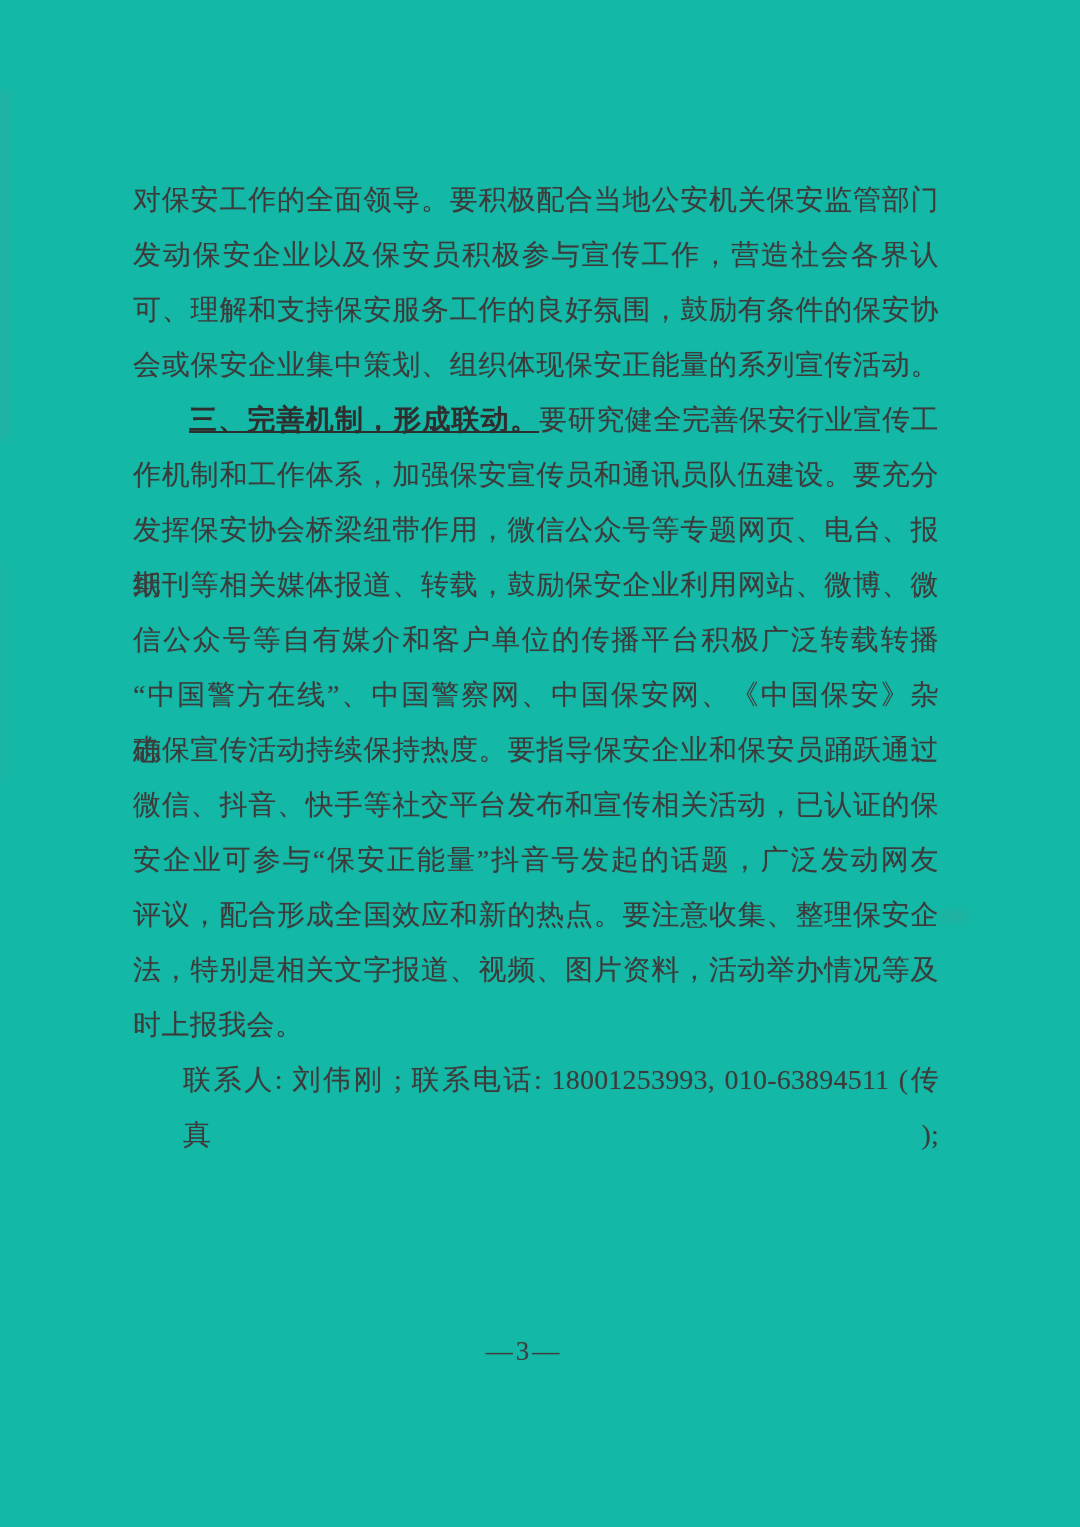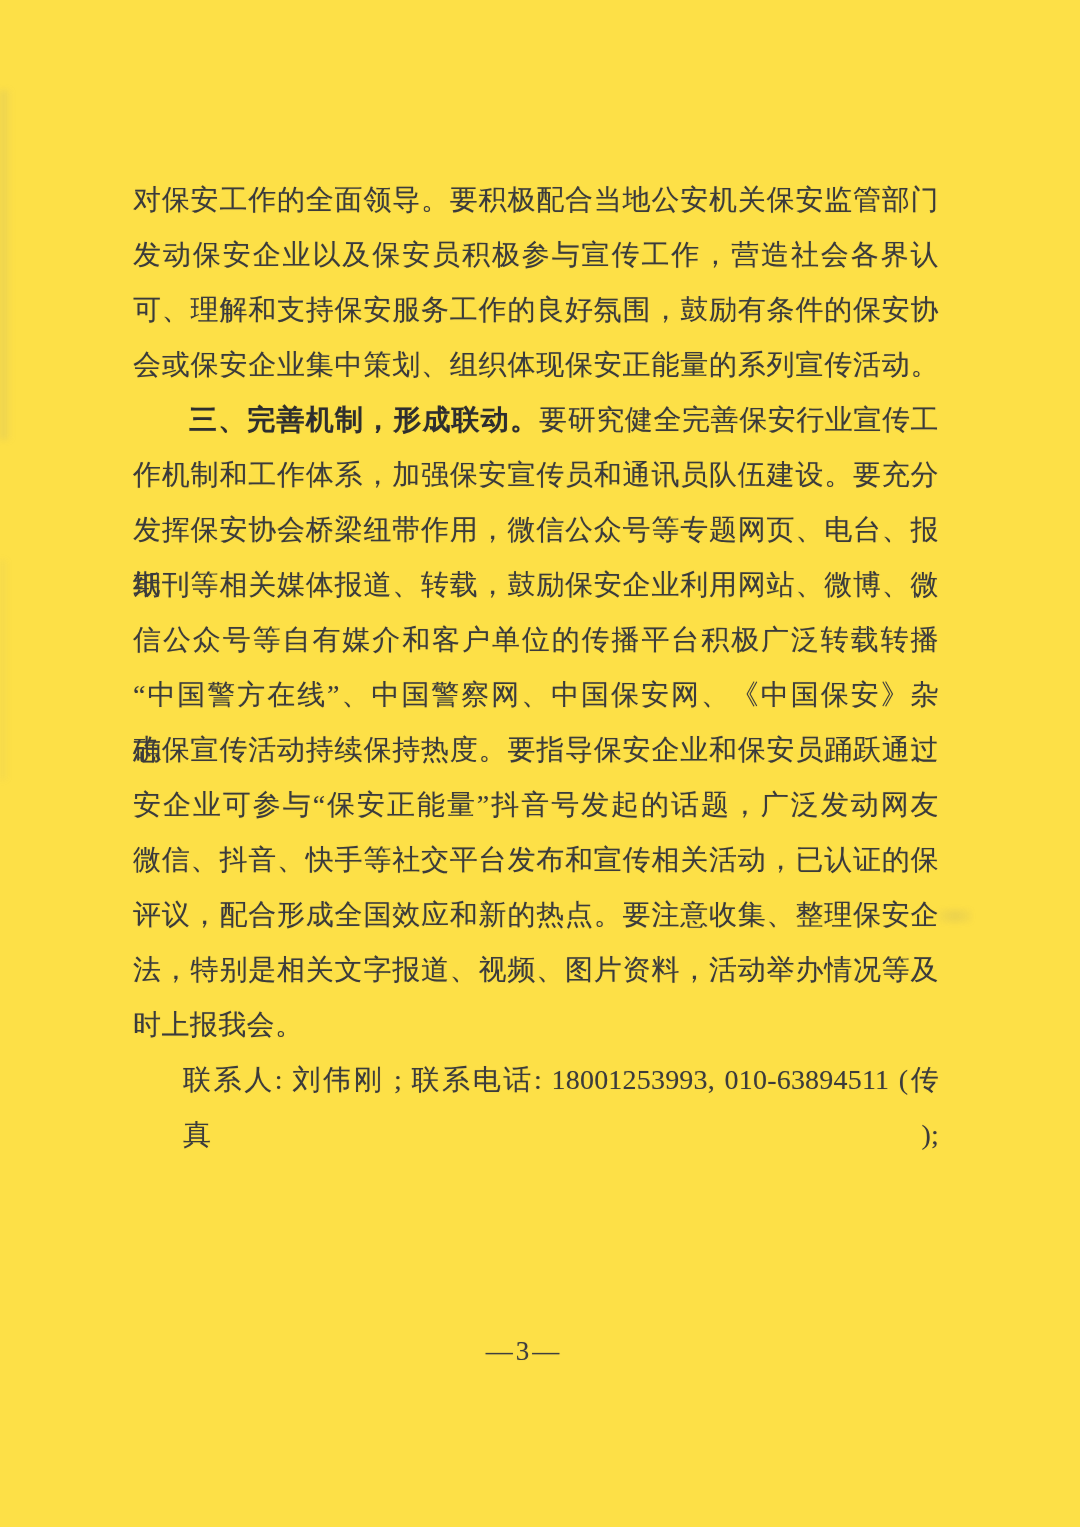--- a/index.html
+++ b/index.html
@@ -4,21 +4,21 @@
 <style>
   html, body {
     margin: 0;
     padding: 0;
     background: #ffffff;
   }
   .page {
     position: relative;
     width: 1080px;
     height: 1527px;
-    background: #fde047;
+    background: #14b8a6;
     overflow: hidden;
     font-family: "Liberation Serif", serif;
     color: #3b3b3b;
   }
   
   .smudge-left {
     position: absolute;
     left: 0; top: 90px;
     width: 12px; height: 350px;
     background: linear-gradient(to right, rgba(140,140,140,0.20), rgba(140,140,140,0));
@@ -63,20 +63,21 @@
     padding-left: 56px;
   }
   .indent-sm {
     padding-left: 50px;
   }
   .head-bold {
     font-family: "Liberation Sans", sans-serif;
     font-weight: 700;
     color: #2e2e2e;
     letter-spacing: 1px;
+    text-decoration: underline;
   }
   .contact {
     letter-spacing: 0.2px;
   }
   .pagenum {
     position: absolute;
     left: 0;
     top: 1336px;
     width: 1080px;
     text-align: center;
@@ -105,22 +106,22 @@
     <div class="line just indent">
       <span class="head-bold">三、完善机制，形成联动。</span><span>要研究健全完善保安行业宣传工</span>
     </div>
 
     <div class="line just">作机制和工作体系，加强保安宣传员和通讯员队伍建设。要充分</div>
     <div class="line just">发挥保安协会桥梁纽带作用，微信公众号等专题网页、电台、报纸、</div>
     <div class="line just">期刊等相关媒体报道、转载，鼓励保安企业利用网站、微博、微</div>
     <div class="line just">信公众号等自有媒介和客户单位的传播平台积极广泛转载转播</div>
     <div class="line just">“中国警方在线”、中国警察网、中国保安网、《中国保安》杂志、</div>
     <div class="line just">确保宣传活动持续保持热度。要指导保安企业和保安员踊跃通过</div>
+    <div class="line just">微信、抖音、快手等社交平台发布和宣传相关活动，已认证的保</div>
     <div class="line just">安企业可参与“保安正能量”抖音号发起的话题，广泛发动网友</div>
-    <div class="line just">微信、抖音、快手等社交平台发布和宣传相关活动，已认证的保</div>
     <div class="line just">评议，配合形成全国效应和新的热点。要注意收集、整理保安企</div>
     <div class="line just">法，特别是相关文字报道、视频、图片资料，活动举办情况等及</div>
     <div class="line">时上报我会。</div>
 
     <div class="line just indent-sm contact">联系人: 刘伟刚 ; 联系电话: 18001253993, 010-63894511 (传真);</div>
   </div>
 
   <div class="pagenum">—3—</div>
 
 </div>

